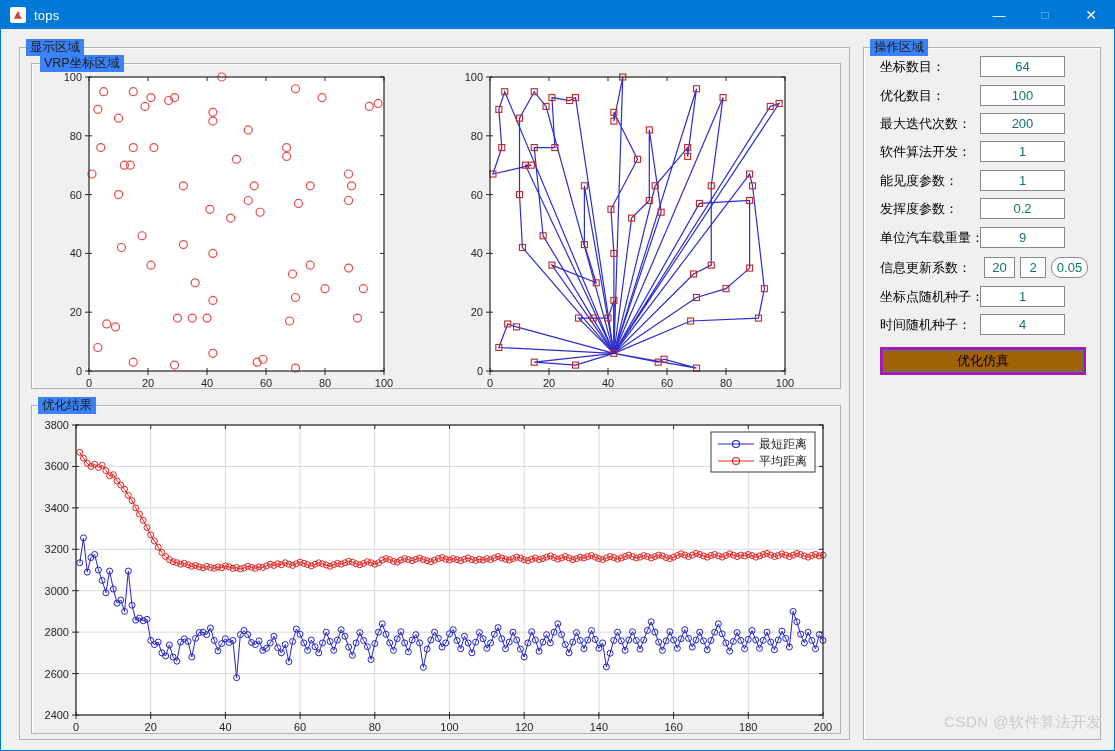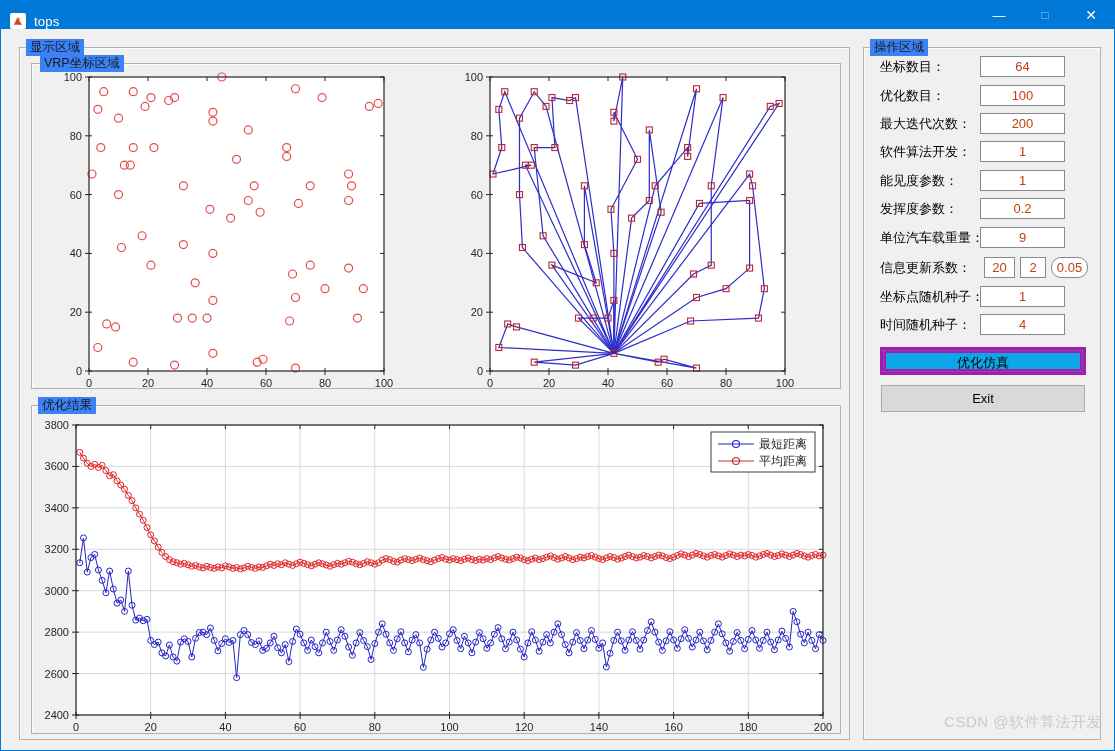--- a/index.html
+++ b/index.html
@@ -1,34 +1,34 @@
 <!DOCTYPE html>
 <html><head>
 <meta charset="utf-8">
 <style>
   html,body{margin:0;padding:0;background:#444;}
   .window{position:relative;width:1115px;height:751px;background:#f0f0f0;overflow:hidden;
           font-family:"Liberation Sans","DejaVu Sans",sans-serif;box-sizing:border-box;border:1px solid #0078d7;}
-  .titlebar{position:absolute;left:0;top:0;width:100%;height:28px;background:#0078d7;display:flex;align-items:flex-end;}
+  .titlebar{position:absolute;left:0;top:0;width:100%;height:28px;background:#0078d7;display:flex;align-items:center;}
   .app-icon{width:16px;height:16px;margin-left:9px;background:#fff;border-radius:2px;display:flex;align-items:center;justify-content:center;}
   .title-text{color:#fff;font-size:13px;margin-left:8px;letter-spacing:.2px;}
   .win-controls{position:absolute;right:0;top:0;height:28px;display:flex;}
   .win-btn{width:46px;height:28px;display:flex;align-items:center;justify-content:center;color:#fff;font-size:13px;cursor:pointer;}
   .win-btn.max{opacity:.55;font-size:12px;}
   .win-btn.close{font-size:14px;}
   .client{position:absolute;left:0;top:28px;right:0;bottom:0;background:#f0f0f0;}
   .groupbox{position:absolute;border:1px solid #b2b2b2;box-shadow:inset 1px 1px 0 #fdfdfd;}
   .gb-title{position:absolute;top:-9px;left:6px;background:#3b82f6;padding:0 4px;font-size:12.5px;color:#1a1a1a;white-space:nowrap;}
   svg.chart{position:absolute;}
   .op-row{position:absolute;left:0;width:100%;height:22px;}
   .op-label{position:absolute;left:16px;top:0;font-size:13px;color:#000;line-height:21px;white-space:nowrap;}
   .edit{position:absolute;top:0;height:21px;border:1px solid #848a90;background:#fff;font-family:"Liberation Sans","DejaVu Sans",sans-serif;
-        font-size:13px;text-align:center;padding:0;box-sizing:border-box;color:#c2410c;}
+        font-size:13px;text-align:center;padding:0;box-sizing:border-box;color:#0f766e;}
   .btn{position:absolute;box-sizing:border-box;font-family:"Liberation Sans","DejaVu Sans",sans-serif;font-size:13px;cursor:pointer;}
-  .btn-sim{background:#0ea5e9;border:6px solid #a21caf;outline:1px dotted #5a7da0;outline-offset:-4px;color:#000;}
+  .btn-sim{background:#a16207;border:3px solid #a21caf;outline:1px dotted #5a7da0;outline-offset:-4px;color:#000;}
   .btn-exit{background:#d9d9d9;border:1px solid #a9a9a9;color:#000;}
   .watermark{position:absolute;right:12px;top:712px;font-size:15px;color:#cbcbcb;letter-spacing:.5px;z-index:5;margin-left:24px;}
 </style>
 </head>
 <body>
 
 <div class="window">
 
   <div class="titlebar">
     <span class="app-icon">
@@ -812,18 +812,17 @@
     <div class="op-row" style="top:238px;">
       <span class="op-label">坐标点随机种子：</span>
       <input class="edit" style="left: 116px; width: 85px;" value="1">
     </div>
     <div class="op-row" style="top:266px;">
       <span class="op-label">时间随机种子：</span>
       <input class="edit" style="left: 116px; width: 85px;" value="4">
     </div>
 
     <button class="btn btn-sim" style="left:16px;top:299px;width:206px;height:28px;">优化仿真</button>
-    <button class="btn btn-exit" style="left:17px;top:337px;width:204px;height:27px;">Exit</button>
   </div>
 
   <div class="watermark">CSDN @软件算法开发</div>
 
 </div>
 
 </body></html>

